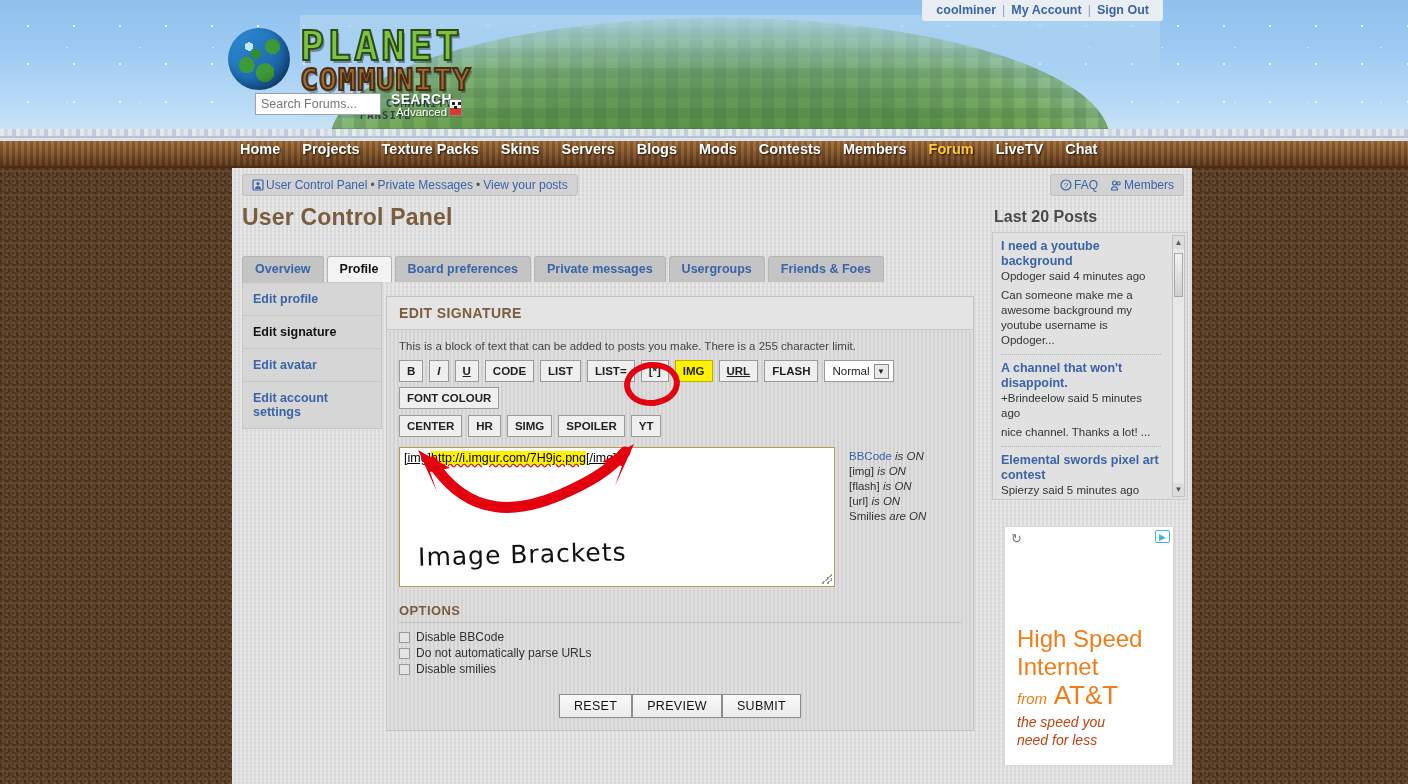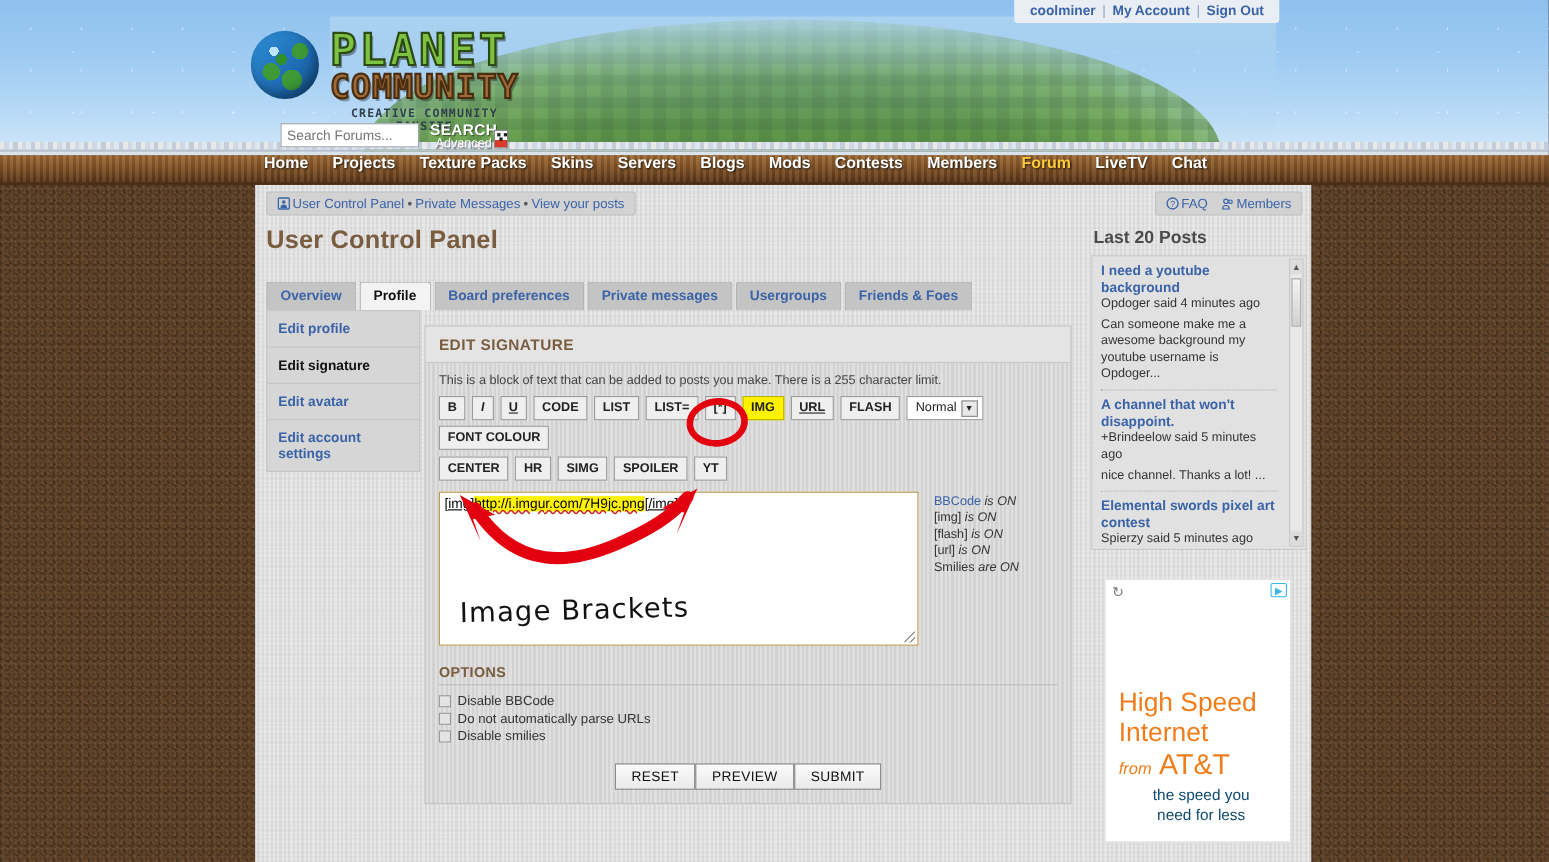--- a/index.html
+++ b/index.html
@@ -112,21 +112,21 @@
     text-shadow:2px 3px 0 rgba(0,0,0,.3);
     margin-top:-2px;
   }
   .logo-tag{
     font-family:"DejaVu Sans Mono", monospace;
     font-size:10.5px; font-weight:bold; letter-spacing:1.1px;
     color:#30404f; margin-top:1px; text-align:center;
   }
 
   
-  .search-row{ position:absolute; left:255px; top:112px; z-index:5; display:flex; align-items:flex-start; }
+  .search-row{ position:absolute; left:255px; top:93px; z-index:5; display:flex; align-items:flex-start; }
   .search-input{
     width:126px; height:22px; border:1px solid #9aa3ae; background:#fff;
     font-family:"Liberation Sans", sans-serif; font-size:12.5px; color:#555;
     padding:1px 5px; outline:none;
   }
   .search-meta{ margin-left:10px; text-align:center; line-height:13px; }
   .search-btn{
     font-size:14px; font-weight:bold; color:#fff; letter-spacing:.3px;
     text-shadow:1px 1px 1px rgba(0,0,0,.45); cursor:pointer;
   }
@@ -354,21 +354,21 @@
     display:flex; align-items:center; justify-content:center; border-radius:2px;
   }
   .ad-head{
     position:absolute; left:12px; top:98px; width:150px;
     font-size:24px; line-height:28px; color:#f07d1a; font-weight:normal;
   }
   .ad-from{ font-size:15px; font-style:italic; color:#f07d1a; }
   .ad-brand{ font-size:26px; color:#f07d1a; }
   .ad-sub{
     position:absolute; left:12px; top:186px; width:150px;
-    font-size:14px; color:#0c4a6e; line-height:18px;text-align:center;
+    font-size:14px; font-style:italic; color:#c2410c; line-height:18px;
   }
 
   
   .anno-svg{ position:absolute; left:0; top:0; width:1408px; height:784px; z-index:25; pointer-events:none; }
 </style>
 </head>
 <body>
 
 <div class="dirt-bg"></div>
 

